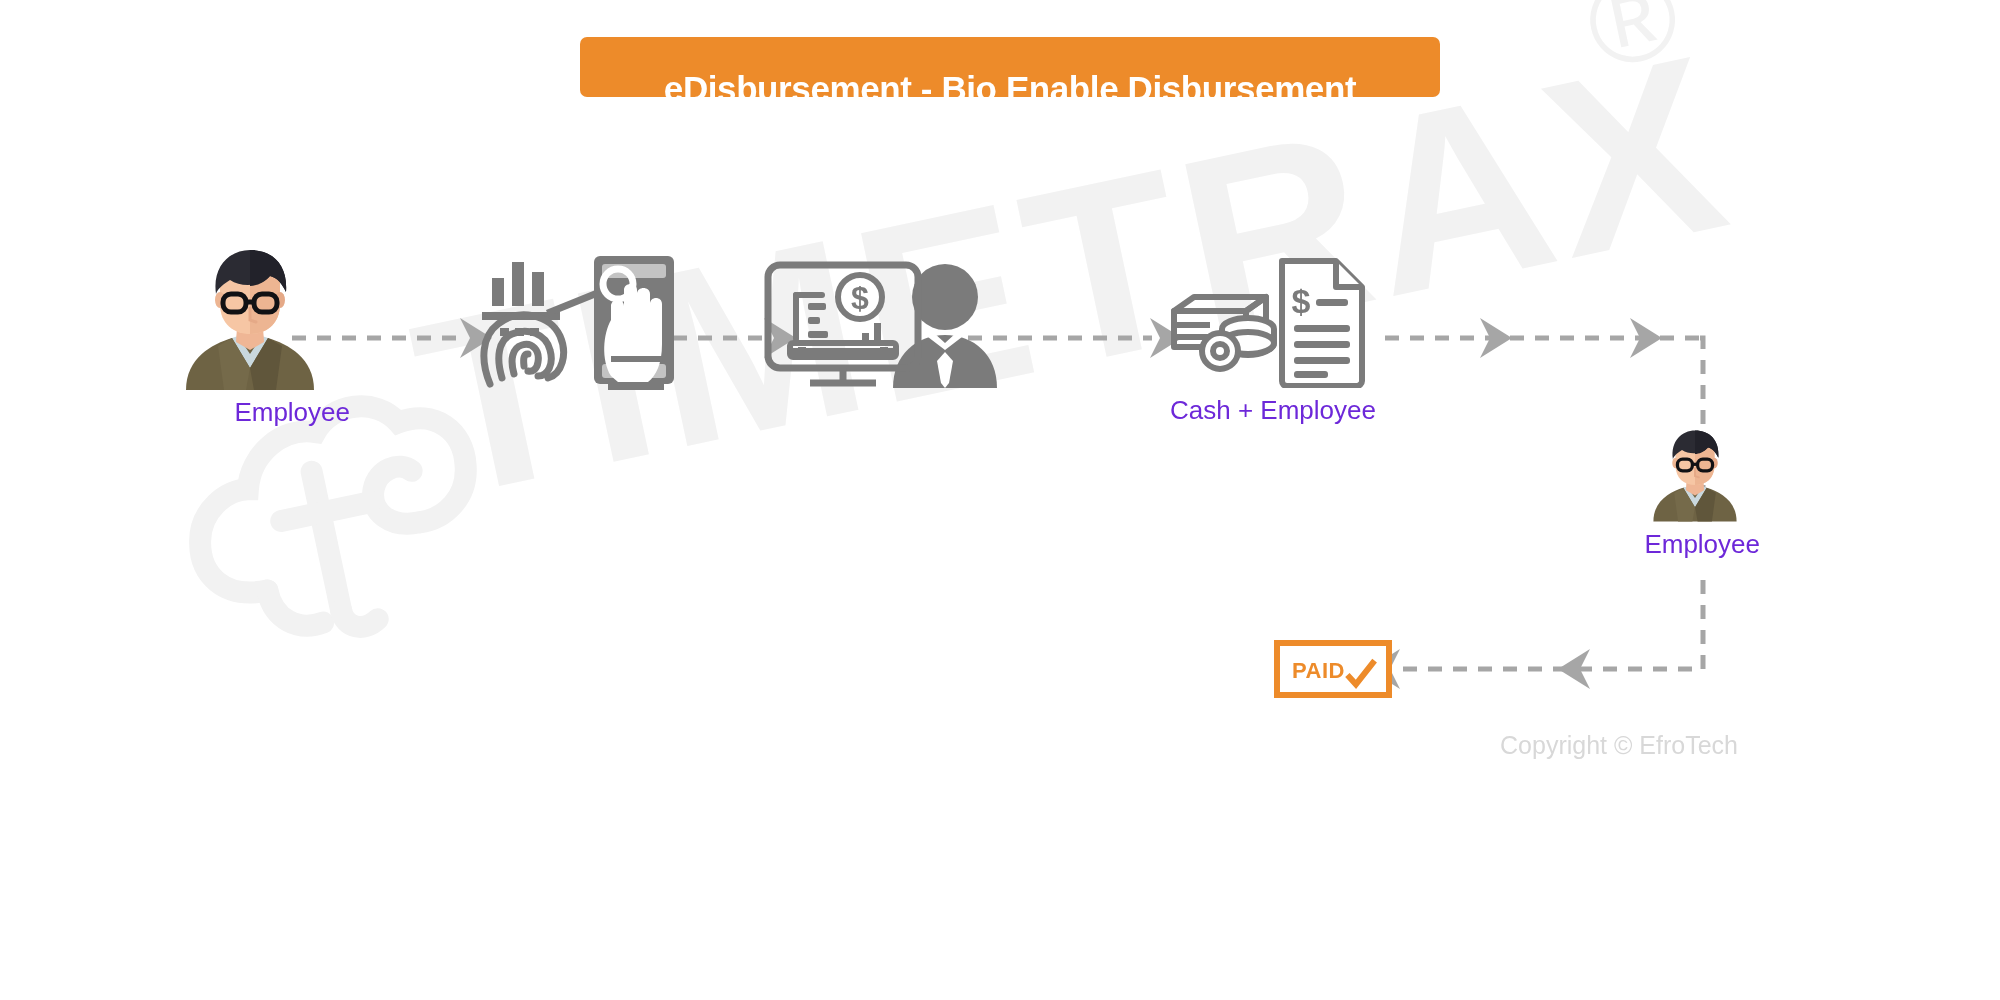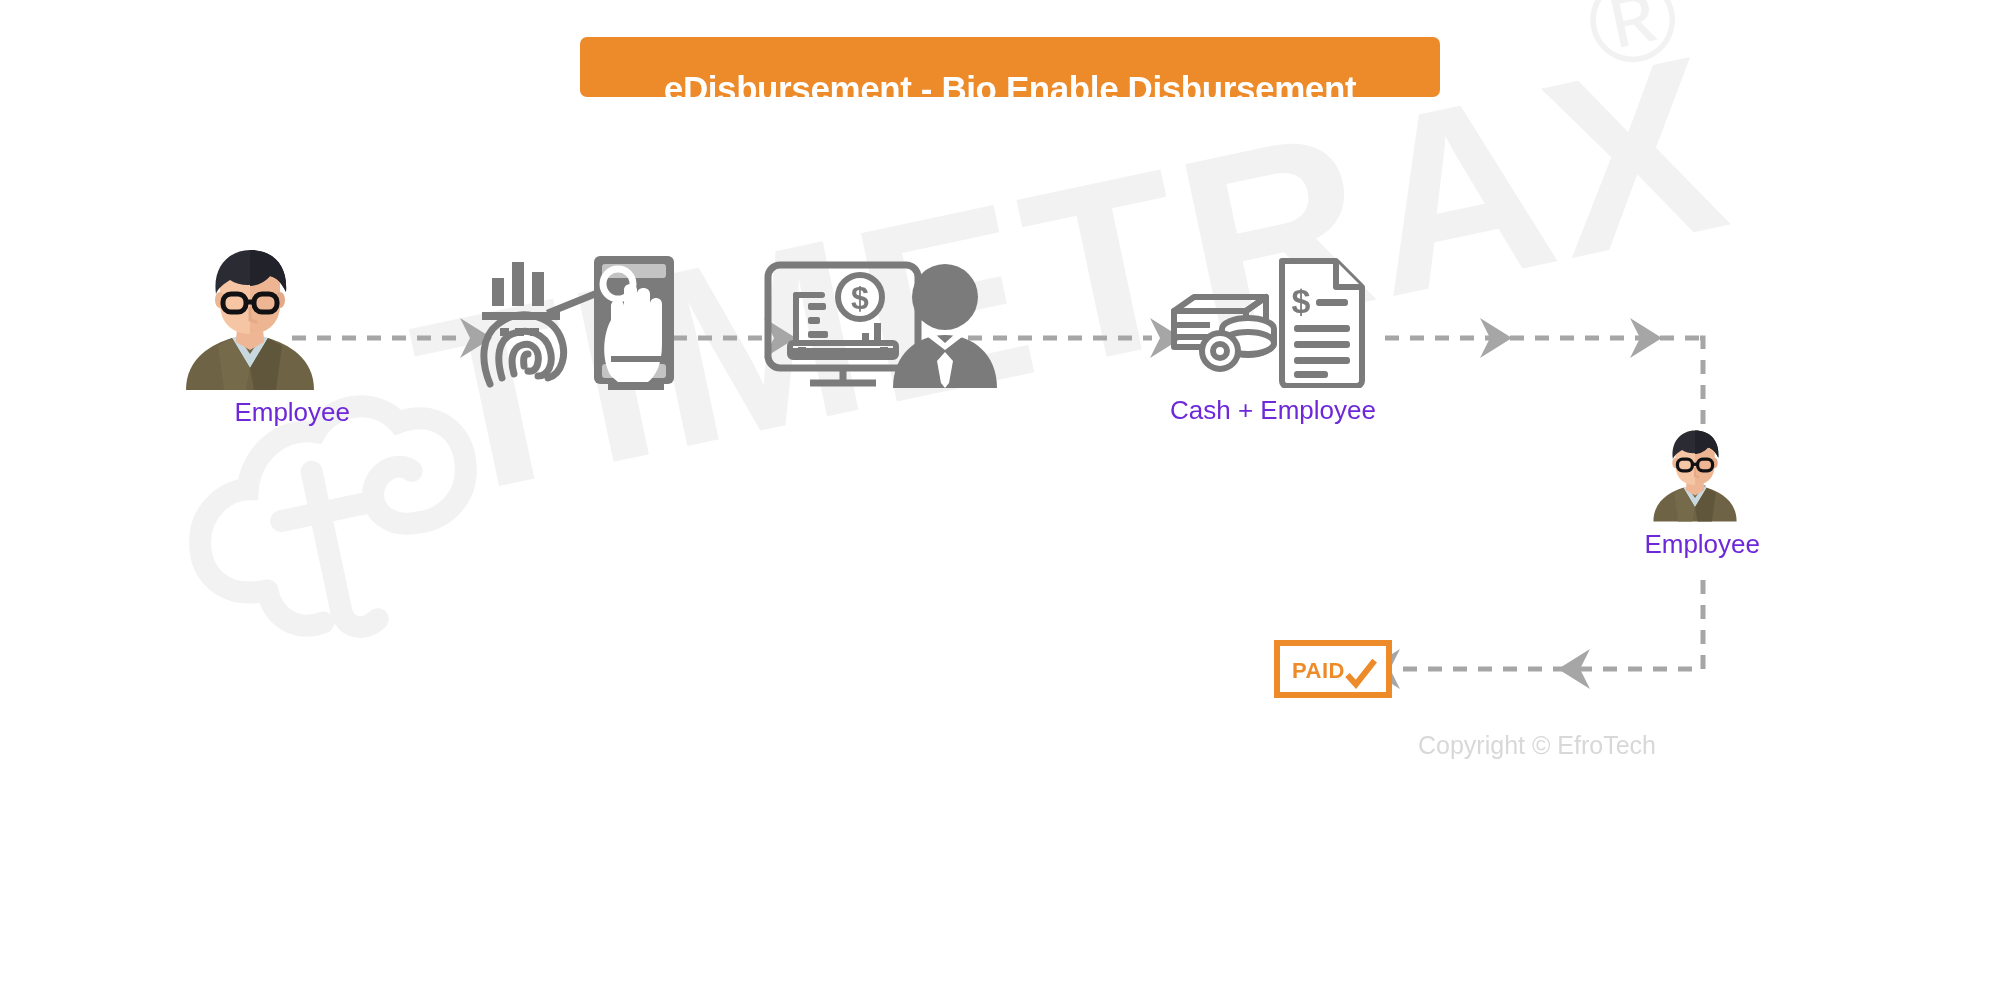--- a/index.html
+++ b/index.html
@@ -107,21 +107,21 @@
     letter-spacing: 0.5px;
     font-family: "Liberation Sans", sans-serif;
   }
   .paid-check { position: absolute; right: 8px; top: 12px; width: 34px; height: 34px; }
 
   
   #copyright {
     position: absolute;
     left: 1418px; top: 731px;
     width: 320px;
-    text-align: left;
+    text-align: right;
     z-index: 5;
   }
   .copy-line {
     color: #d8d8d8;
     font-size: 25px;
     line-height: 1.12;
     font-family: "Liberation Sans", sans-serif;
     white-space: nowrap;
   }
 </style>

